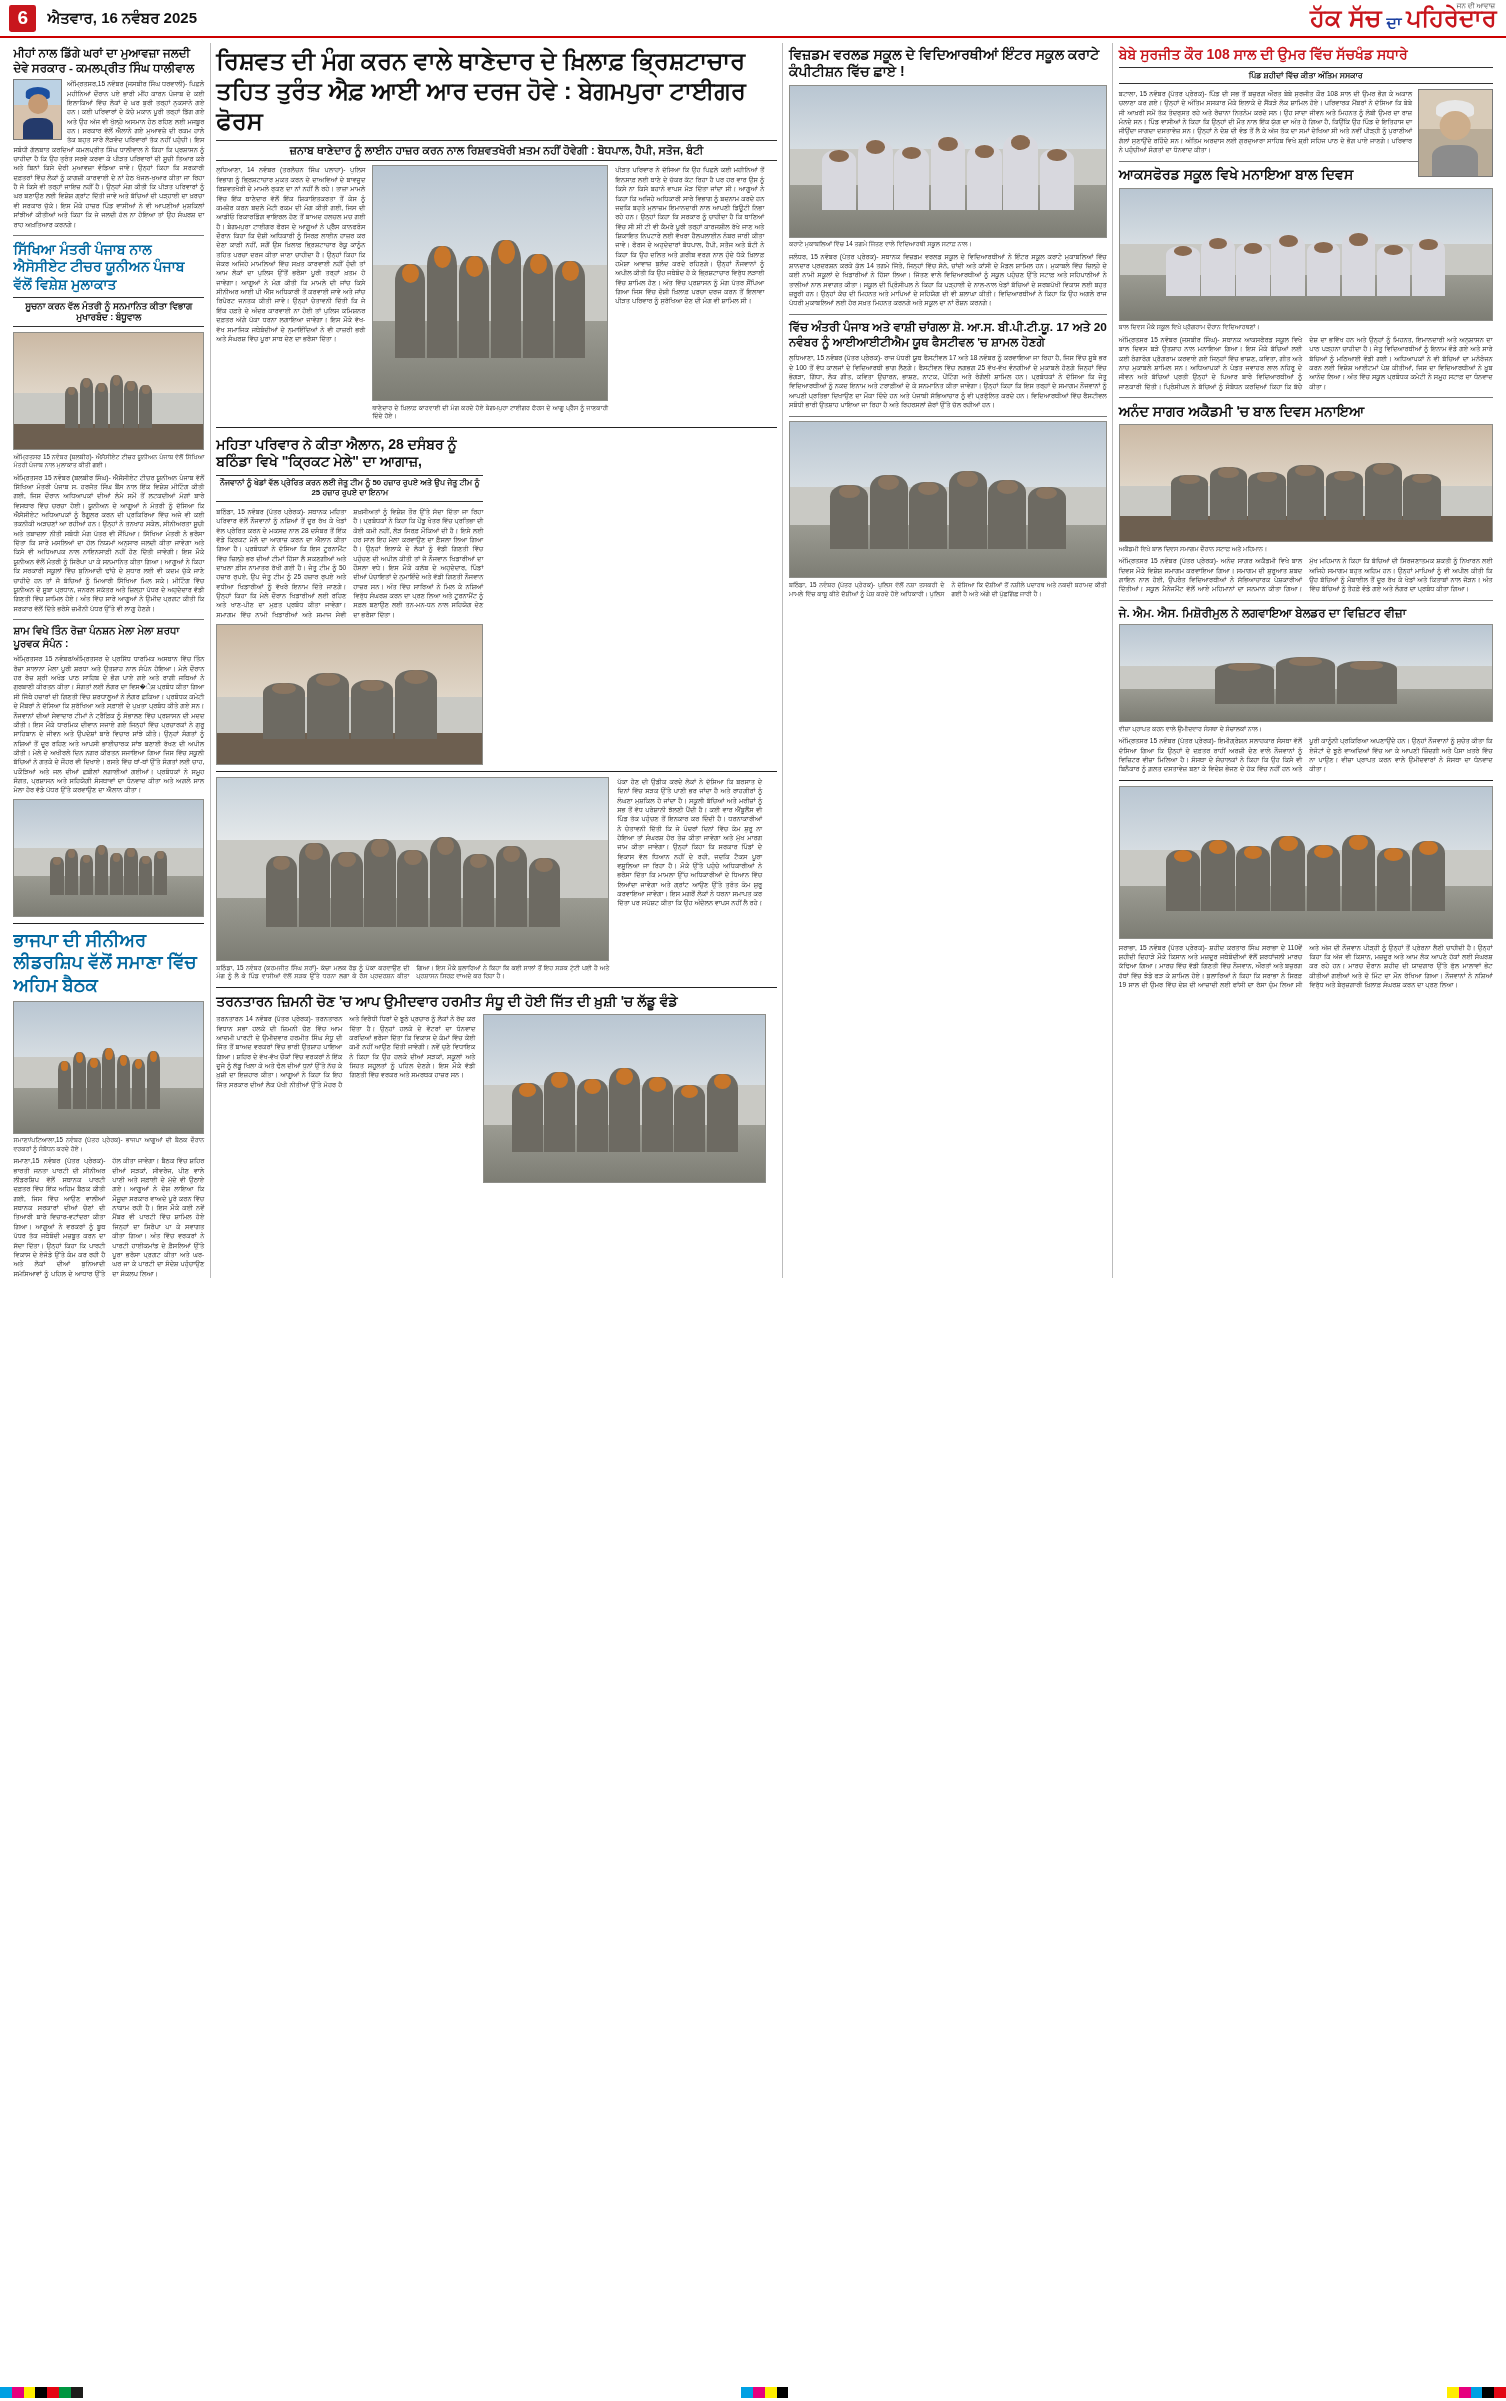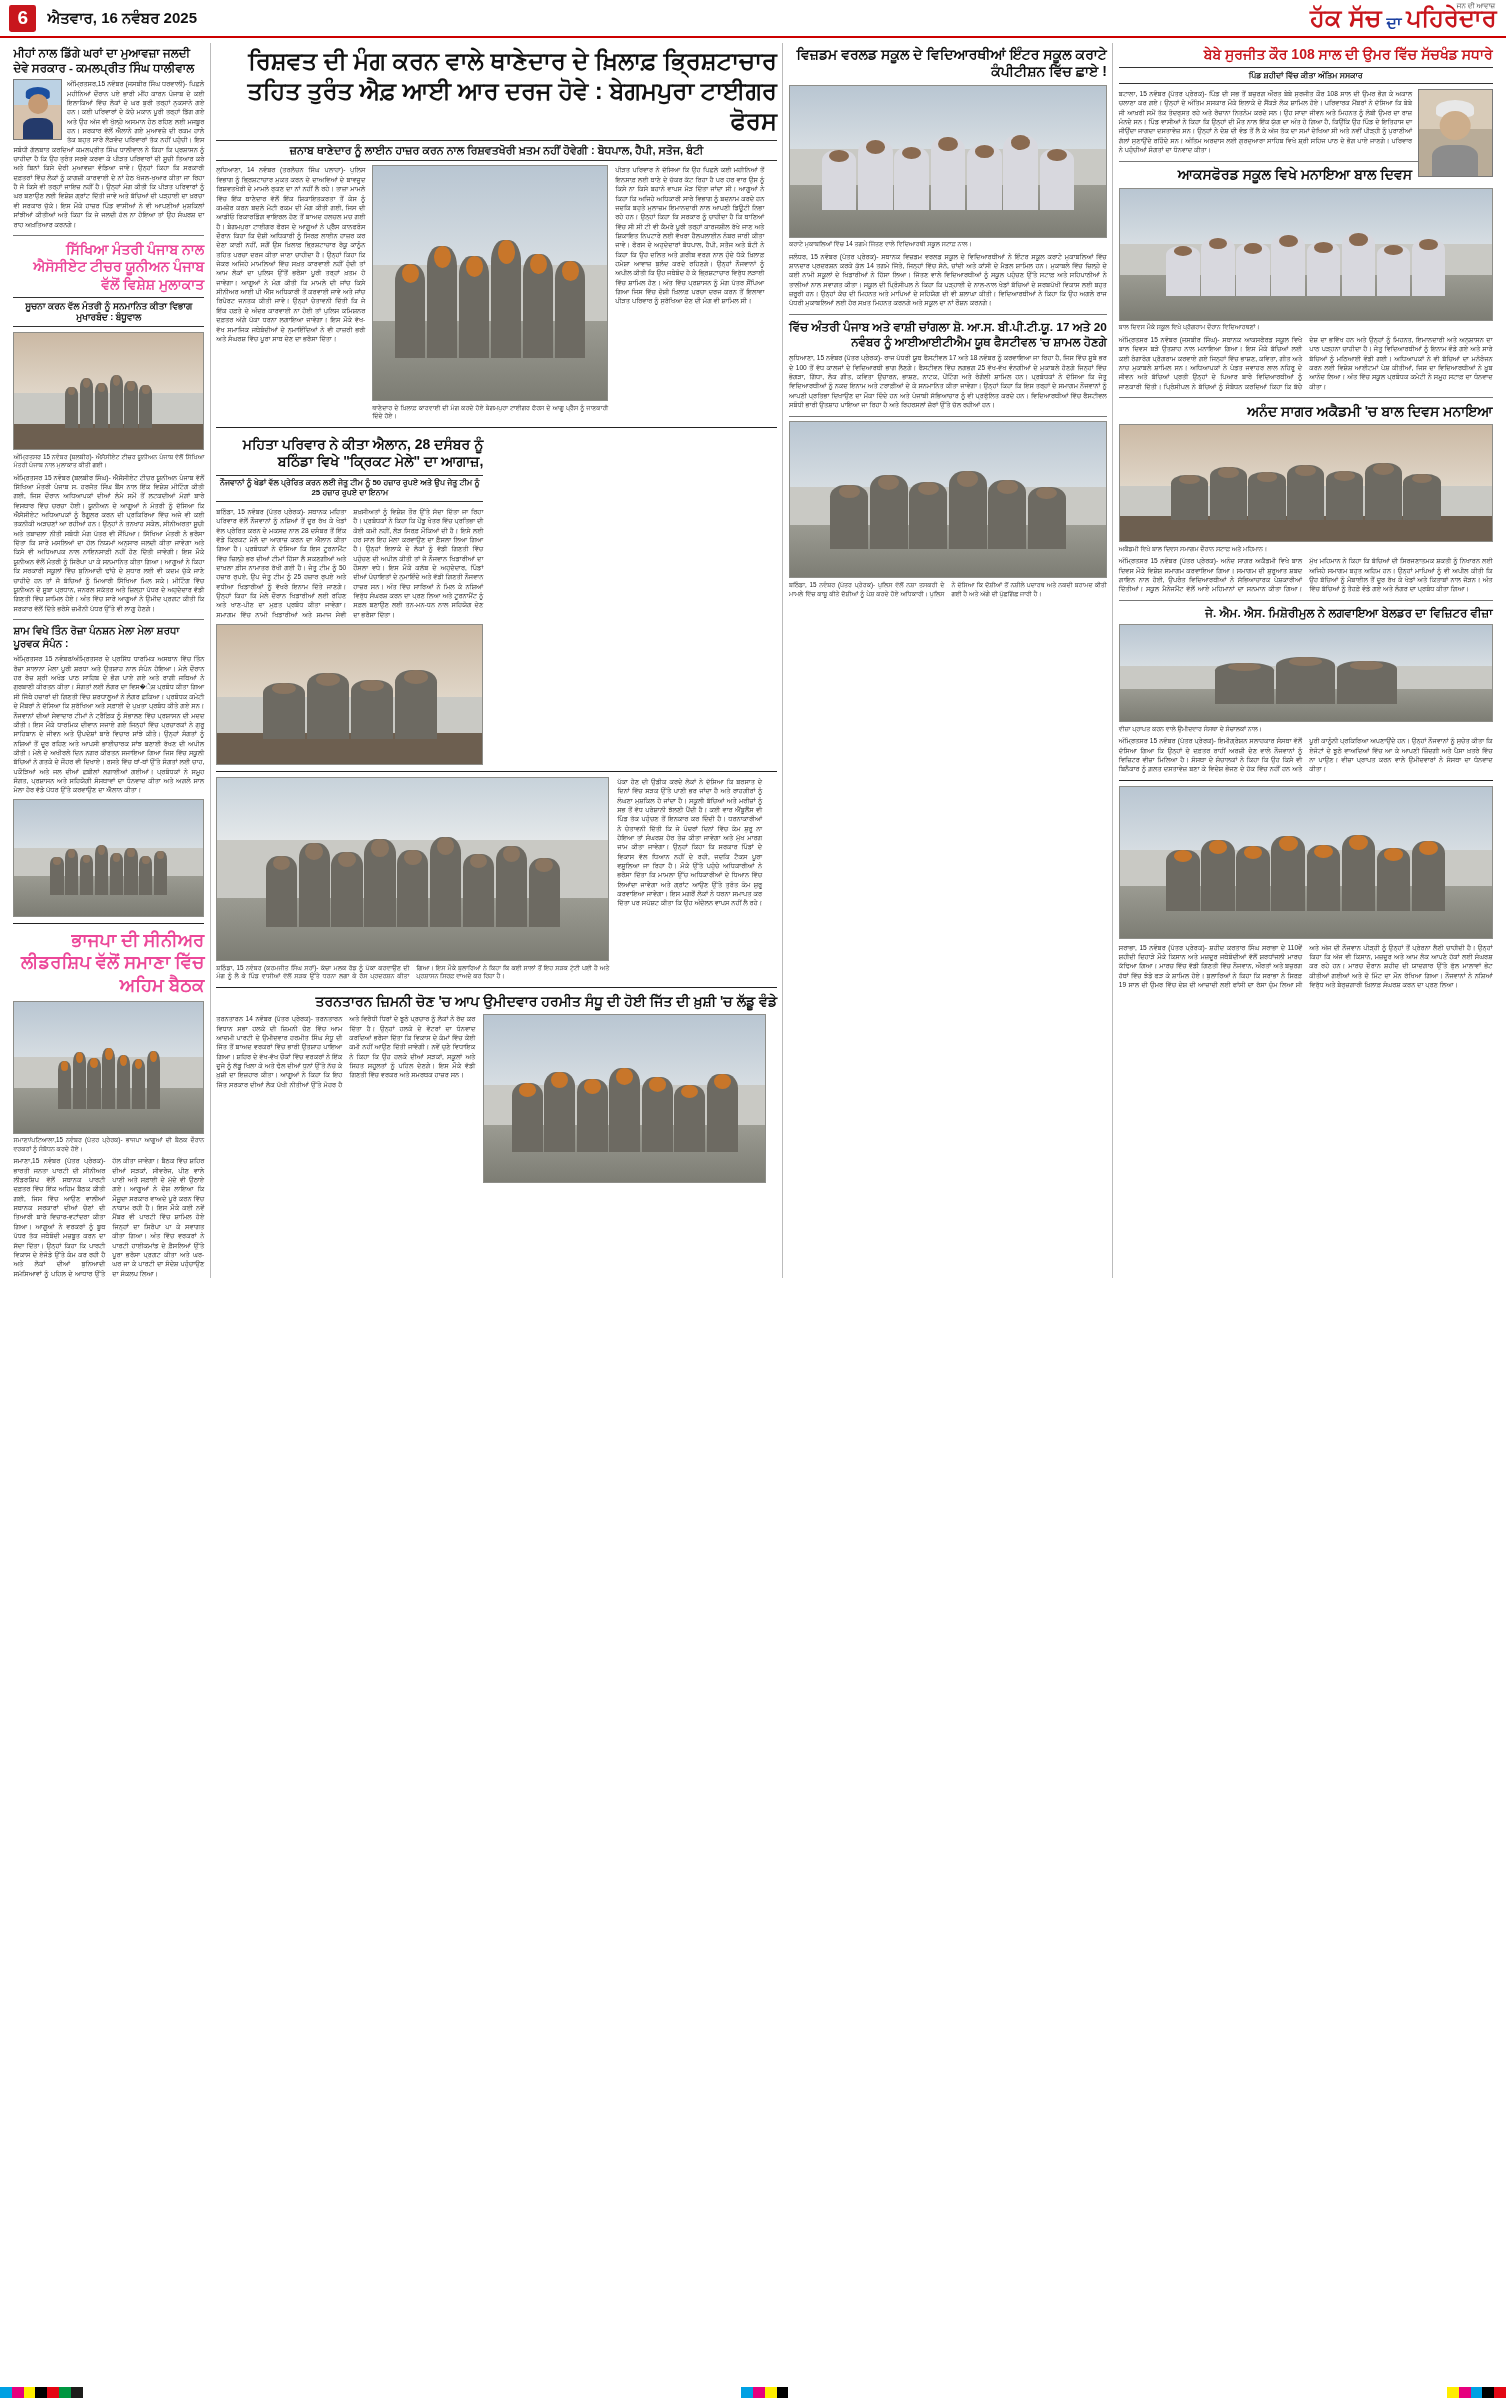--- a/index.html
+++ b/index.html
@@ -65,28 +65,28 @@
   .col.c3 { width:330px; border-right:0.8px solid #bbb; }
   .col.c4 { width:385px; }
 
   .hl {
     font-weight:bold;
     color:#111;
     line-height:1.25;
     margin:3.1px 0 3.9px 0;
   }
   .hl.red { color:#c8161d; }
-  .hl.blue { color:#ec4899; }
+  .hl.blue { color:#0369a1; }
   .hl.xs { font-size:10.2px; }
   .hl.s { font-size:11.8px; }
   .hl.m { font-size:14px; }
   .hl.l { font-size:18px; }
   .hl.xl { font-size:24px; }
   .hl.xxl { font-size:31px; }
-  .center { text-align:right; }
+  .center { text-align:left; }
 
   .sub {
     font-size:9px;
     font-weight:bold;
     color:#111;
     text-align:center;
     border-top:0.8px solid #333;
     border-bottom:0.8px solid #333;
     padding:2.4px 1.6px;
     margin:3.1px 0 4.7px 0;

